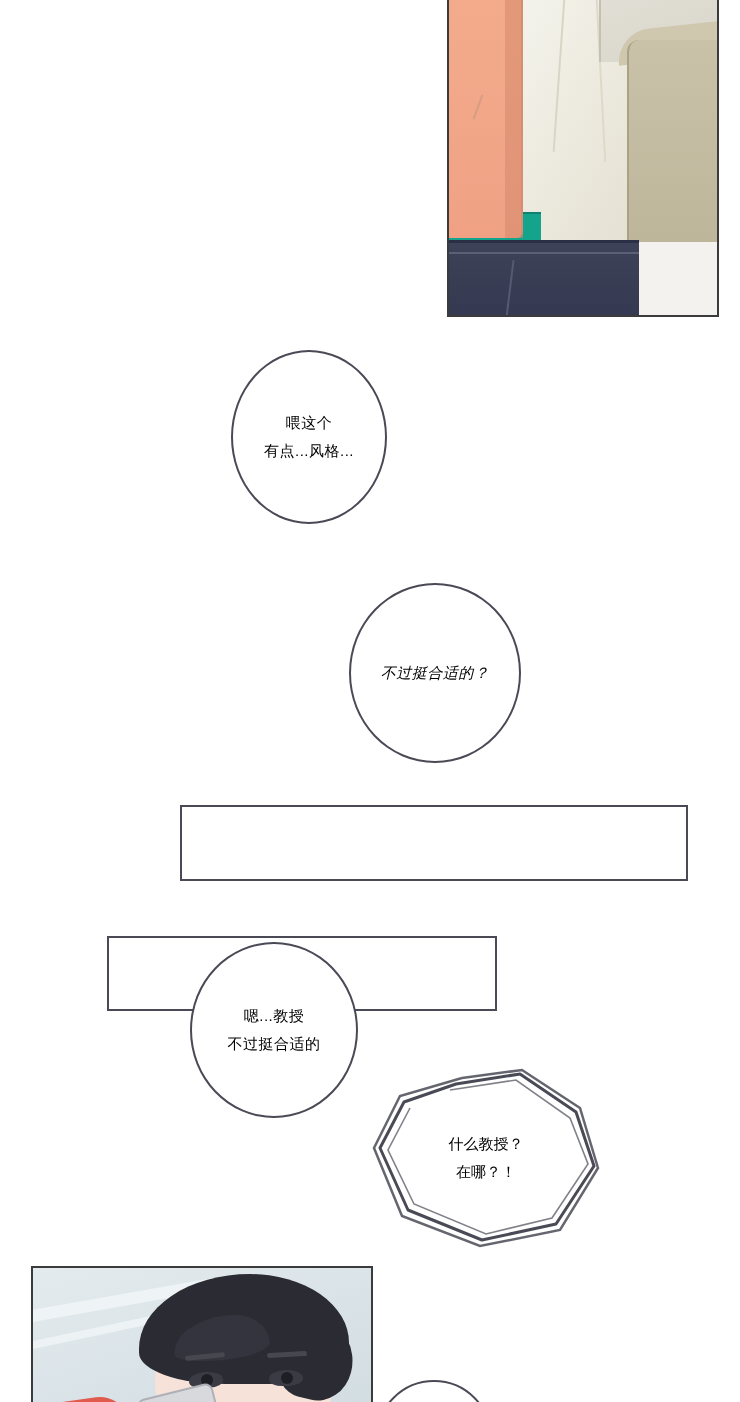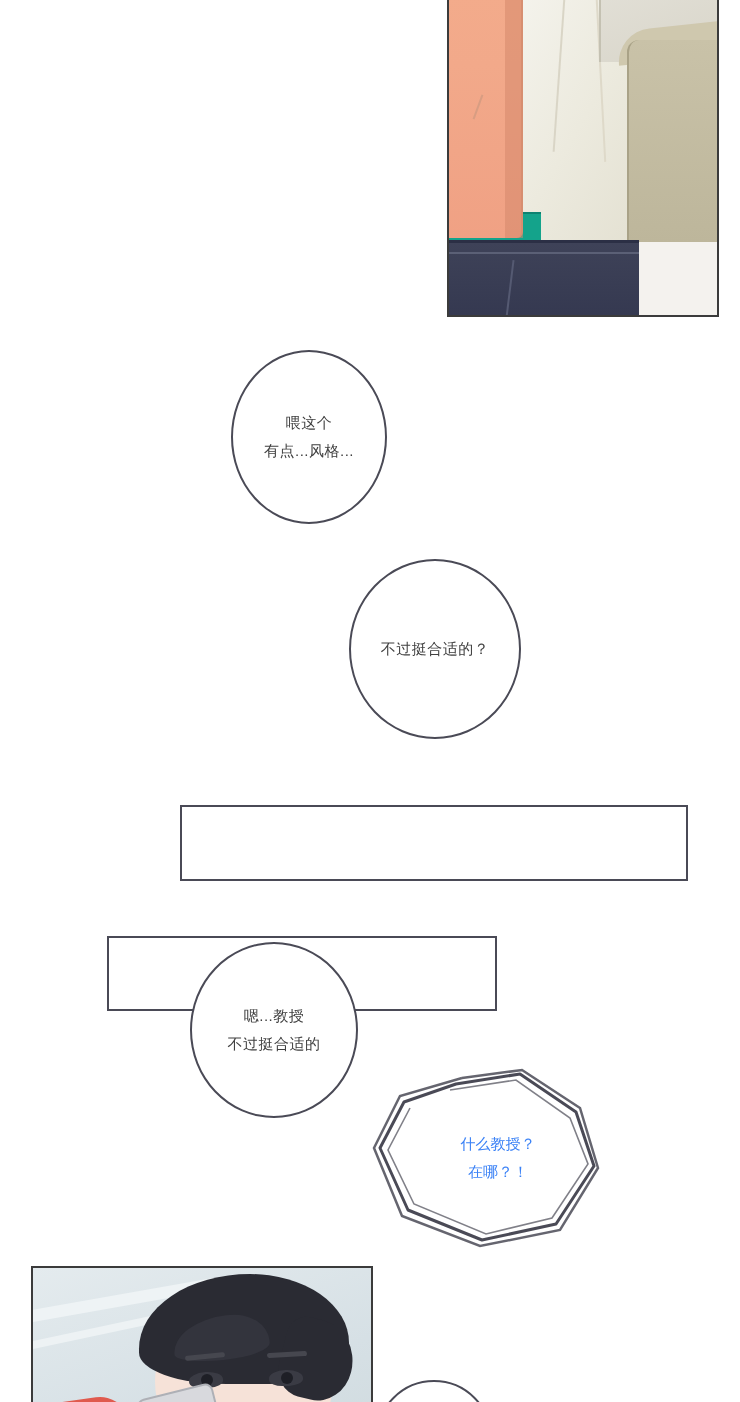--- a/index.html
+++ b/index.html
@@ -166,43 +166,44 @@
   
   .balloon {
     position: absolute;
     border: 2px solid #4a4a56;
     border-radius: 50%;
     background: #ffffff;
     display: flex;
     align-items: center;
     justify-content: center;
     text-align: center;
-    color: #404040;
+    color: #000000;
     box-sizing: border-box;
   }
   .balloon .txt {
     line-height: 1.85;
     font-size: 15px;
     letter-spacing: 0.5px;
     white-space: pre-line;
   }
 
   #balloon-1 {
     left: 231px;
     top: 350px;
     width: 156px;
     height: 174px;
     z-index: 4;
   }
   #balloon-2 {
     left: 349px;
-    top: 559px;
+    top: 583px;
     width: 172px;
     height: 180px;
     z-index: 4;
+    font-style: italic;
   }
   #balloon-3 {
     left: 190px;
     top: 942px;
     width: 168px;
     height: 176px;
     z-index: 6;
   }
 
   
@@ -235,31 +236,31 @@
     width: 232px;
     height: 180px;
     z-index: 5;
   }
   #balloon-jagged svg {
     position: absolute;
     inset: 0;
   }
   #balloon-jagged .jag-text {
     position: absolute;
-    left: 12px;
+    left: 0;
     top: 0;
     width: 232px;
     height: 180px;
     display: flex;
     align-items: center;
     justify-content: center;
     text-align: center;
     font-size: 15px;
     line-height: 1.85;
-    color: #3b82f6;
+    color: #000000;
     white-space: pre-line;
   }
 
   
   .panel-bottom {
     position: absolute;
     left: 31px;
     top: 1266px;
     width: 342px;
     height: 200px;

